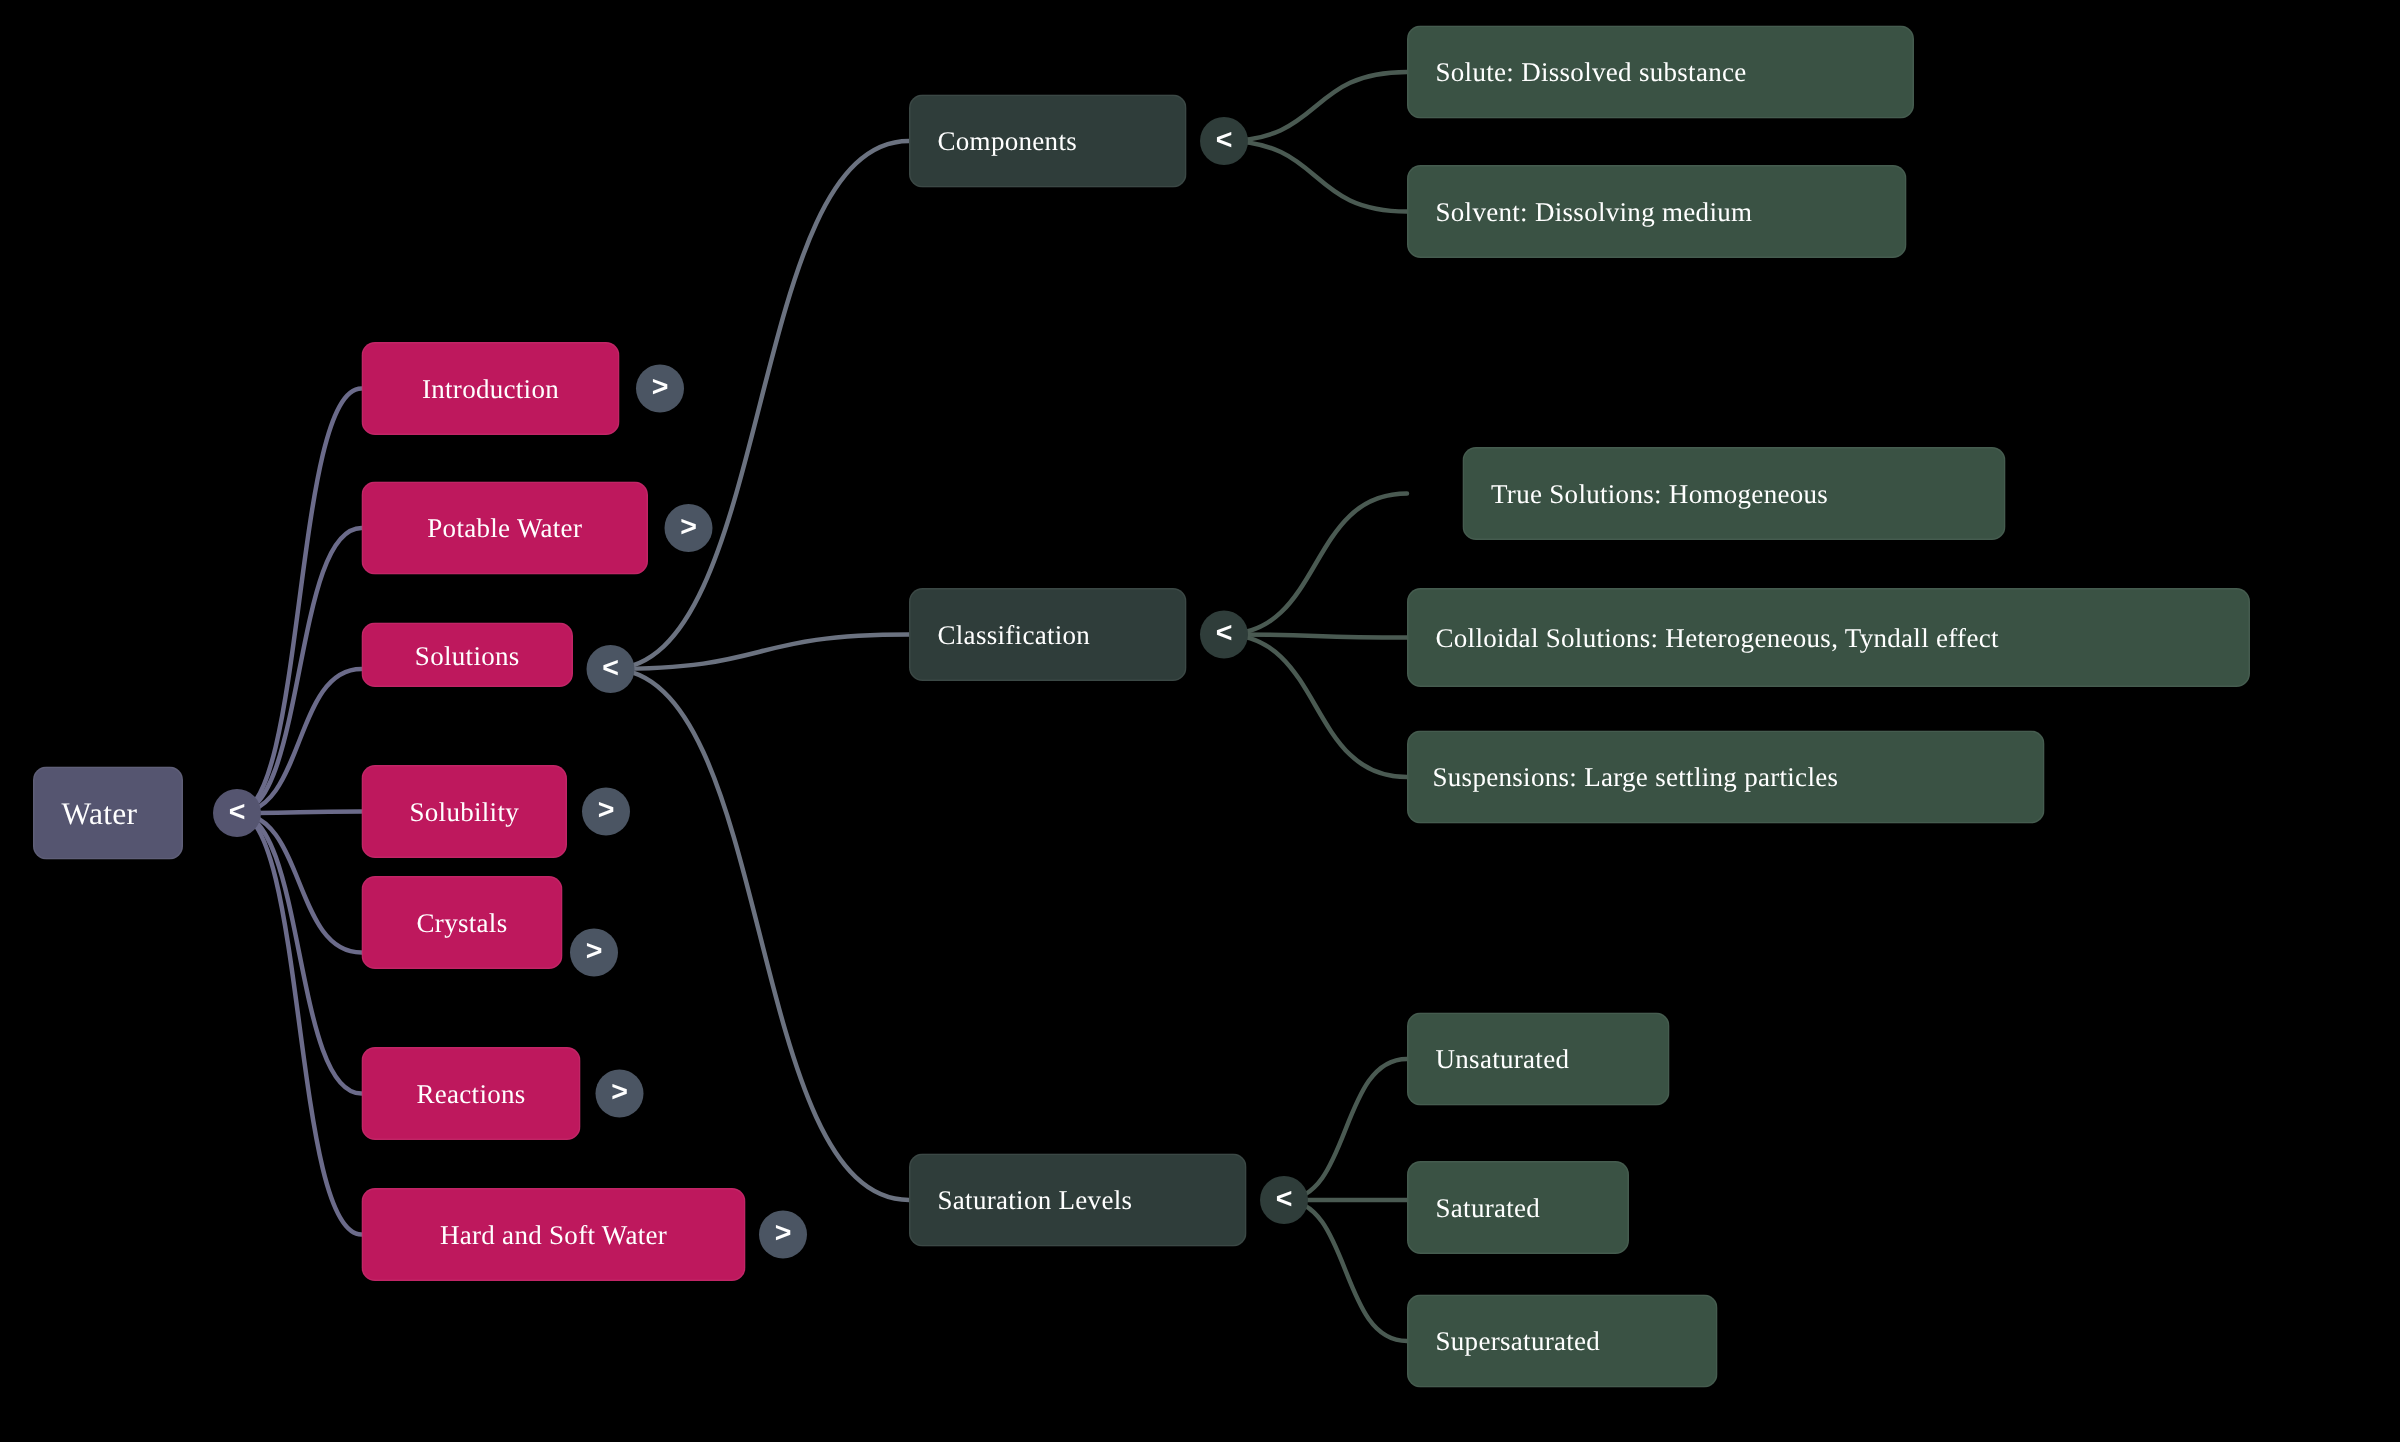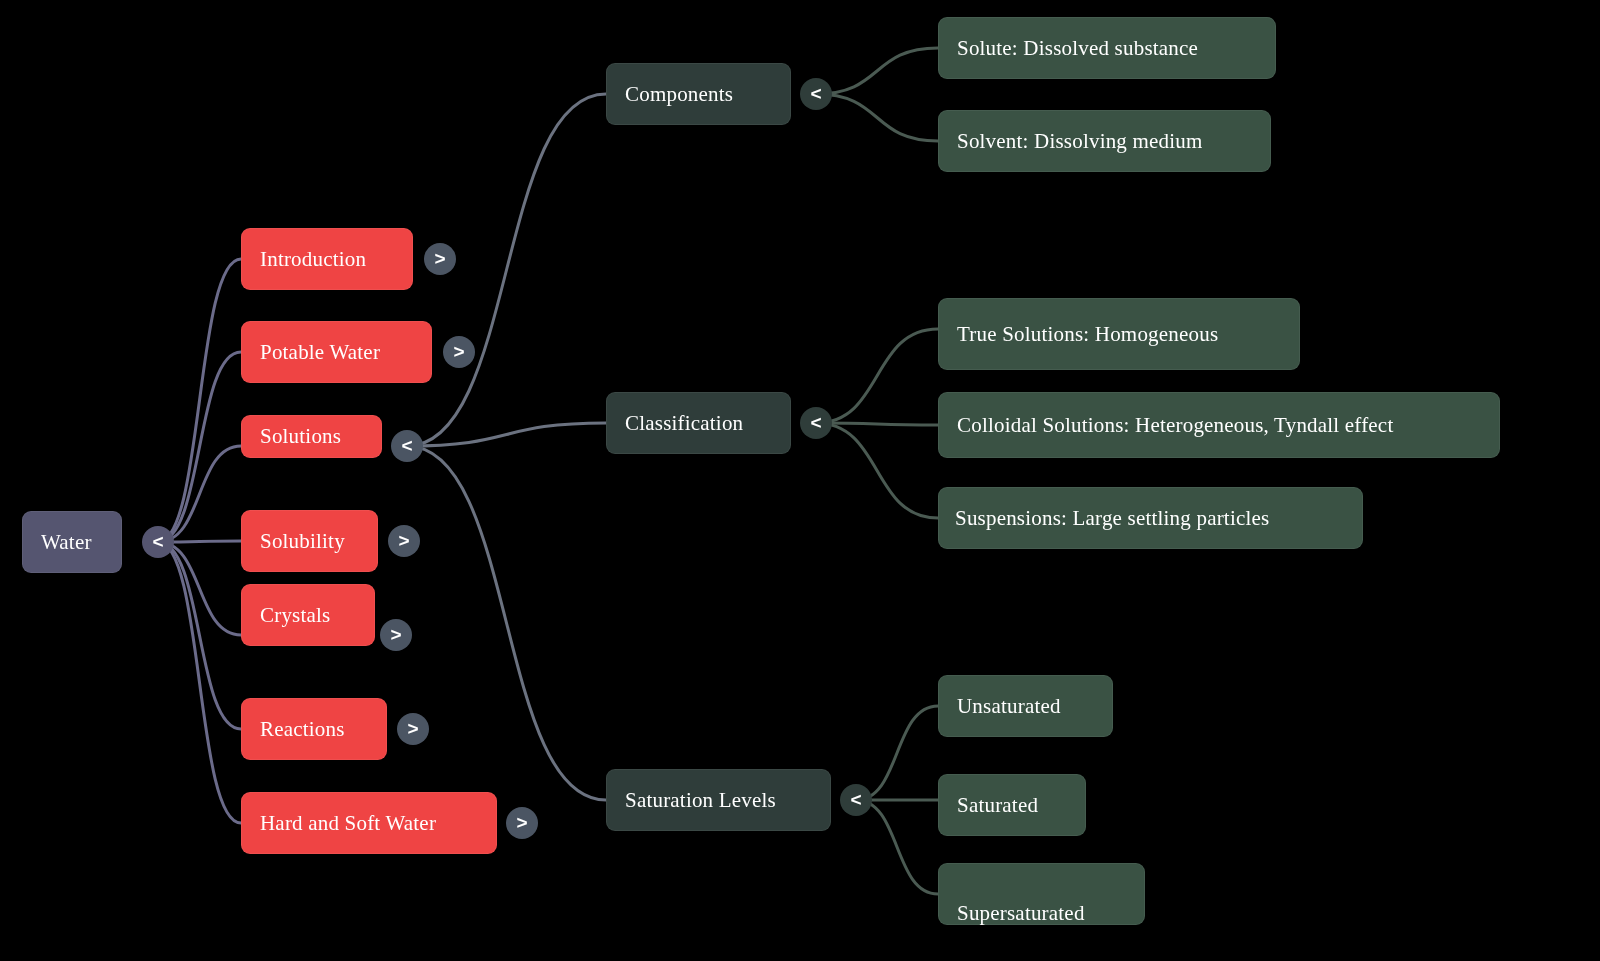--- a/index.html
+++ b/index.html
@@ -22,33 +22,34 @@
     height: 961px;
     pointer-events: none;
   }
   .node {
     position: absolute;
     box-sizing: border-box;
     display: flex;
     align-items: center;
     border-radius: 9px;
     color: #ffffff;
-    font-size: 21px;
+    font-size: 18px;
     line-height: 1;
     letter-spacing: 0.2px;
     white-space: nowrap;
     padding: 0 18px;
     border: 1px solid rgba(255,255,255,0.06);
   }
   .node.root {
     background: #555570;
     font-size: 21px;
   }
   .node.lvl1 {
-    background: #ef4444;
+    background: #be185d;
+    justify-content: center;
   }
   .node.lvl2 {
     background: #2f3d3a;
   }
   .node.leaf {
     background: #3a5244;
   }
   .toggle {
     position: absolute;
     width: 32px;
@@ -136,36 +137,36 @@
       </div>
       <div class="node lvl2" style="left: 606px; top: 769px; width: 225px; height: 62px;">
         <span>Saturation Levels</span>
       </div>
       <div class="node leaf" style="left: 938px; top: 17px; width: 338px; height: 62px;">
         <span>Solute: Dissolved substance</span>
       </div>
       <div class="node leaf" style="left: 938px; top: 110px; width: 333px; height: 62px;">
         <span>Solvent: Dissolving medium</span>
       </div>
-      <div class="node leaf" style="left: 938px; top: 298px; width: 362px; height: 72px; text-align: center;">
+      <div class="node leaf" style="left: 975px; top: 298px; width: 362px; height: 62px; text-align: center;">
         <span>True Solutions: Homogeneous</span>
       </div>
       <div class="node leaf" style="left: 938px; top: 392px; width: 562px; height: 66px;">
         <span>Colloidal Solutions: Heterogeneous, Tyndall effect</span>
       </div>
       <div class="node leaf" style="left: 938px; top: 487px; width: 425px; height: 62px; padding-left: 16px;">
         <span>Suspensions: Large settling particles</span>
       </div>
       <div class="node leaf" style="left: 938px; top: 675px; width: 175px; height: 62px;">
         <span>Unsaturated</span>
       </div>
       <div class="node leaf" style="left: 938px; top: 774px; width: 148px; height: 62px;">
         <span>Saturated</span>
       </div>
-      <div class="node leaf" style="left: 938px; top: 863px; width: 207px; height: 62px; align-items: flex-end;">
+      <div class="node leaf" style="left: 938px; top: 863px; width: 207px; height: 62px;">
         <span>Supersaturated</span>
       </div>
     </div>
   <div id="toggles">
       <div class="toggle slate" style="left: 142px; top: 526px;">
         <span>&lt;</span>
       </div>
       <div class="toggle blue" style="left: 424px; top: 243px;">
         <span>&gt;</span>
       </div>

